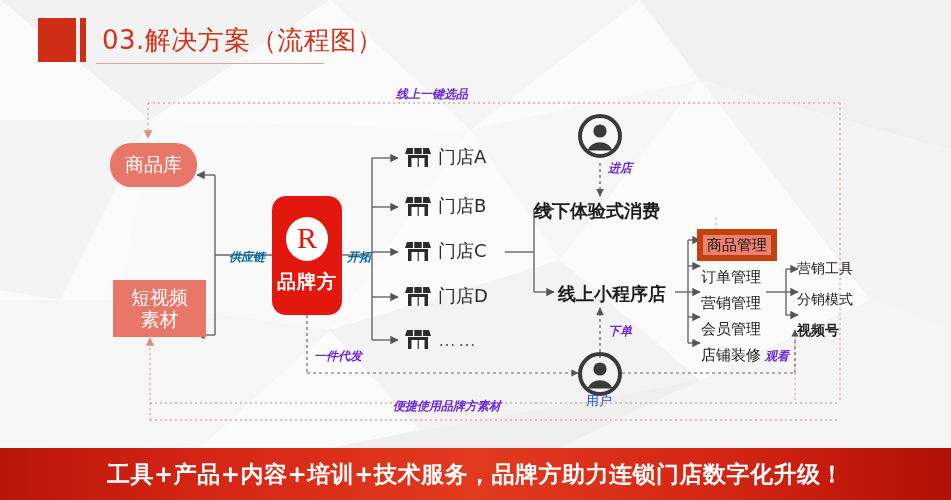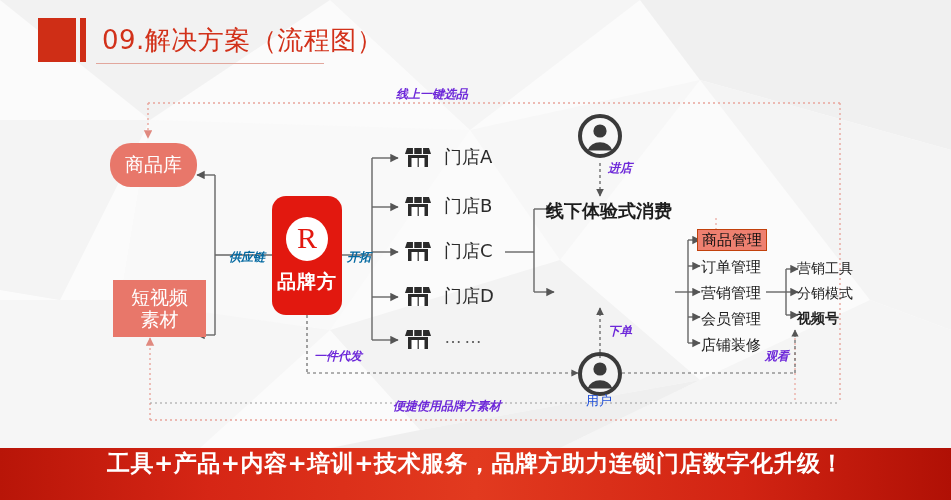--- a/index.html
+++ b/index.html
@@ -18,54 +18,54 @@
   .hdr{position:absolute;left:38px;top:18px;display:flex;align-items:center;height:44px;}
   .hdr-block{width:38px;height:44px;background:#cf2e16;}
   .hdr-bar{width:6px;height:44px;background:#cf2e16;margin-left:4px;}
   .hdr-title{margin-left:16px;font-size:26px;color:#d2311a;letter-spacing:.5px;
              font-family:"DejaVu Sans","Liberation Sans",sans-serif;white-space:nowrap;}
   .hdr-underline{position:absolute;left:96px;top:63px;width:228px;height:1px;background:#e2a79d;}
 
   
   .banner{position:absolute;left:0;bottom:0;width:951px;height:52px;
           background:linear-gradient(90deg,#b81508 0%,#d62615 22%,#e23a1f 50%,#d22413 78%,#b01005 100%);
-          display:flex;align-items:flex-start;justify-content:center;}
+          display:flex;align-items:center;justify-content:center;}
   .banner-txt{color:#fff;font-size:23px;font-weight:bold;letter-spacing:.5px;white-space:nowrap;
               font-family:"DejaVu Sans","Liberation Sans",sans-serif;}
 
   
   .salmon-box{position:absolute;background:#e8776a;color:#fff;display:flex;align-items:center;
               justify-content:center;text-align:center;line-height:1.12;
               font-size:19px;font-family:"DejaVu Sans","Liberation Sans",sans-serif;}
 
   .brand-box{position:absolute;left:272px;top:196px;width:70px;height:119px;border-radius:14px;
              background:#e2180f;display:flex;flex-direction:column;align-items:center;
              justify-content:center;}
   .brand-r{width:42px;height:42px;border-radius:50%;background:#fff;color:#e2180f;
            display:flex;align-items:center;justify-content:center;font-size:30px;
            font-family:"Liberation Serif","DejaVu Serif",serif;line-height:1;padding-bottom:2px;}
   .brand-label{margin-top:8px;color:#fff;font-size:19px;font-weight:bold;letter-spacing:1px;
                font-family:"DejaVu Sans","Liberation Sans",sans-serif;}
 
   
-  .store-row{position:absolute;display:flex;align-items:flex-start;gap:13px;}
+  .store-row{position:absolute;display:flex;align-items:flex-end;gap:7px;}
   .store-label{font-size:18px;color:#2b2b2b;font-family:"DejaVu Sans","Liberation Sans",sans-serif;}
   .dots-label{font-size:18px;color:#5a5a5a;letter-spacing:2px;}
 
   
   .channel{position:absolute;font-size:18px;font-weight:bold;color:#1d1d1d;white-space:nowrap;
            font-family:"DejaVu Sans","Liberation Sans",sans-serif;}
 
   
   .menu{position:absolute;left:697px;top:229px;display:flex;flex-direction:column;gap:6px;}
   .menu-item{font-size:15px;color:#222;line-height:18px;padding:1px 4px;white-space:nowrap;
              font-family:"DejaVu Sans","Liberation Sans",sans-serif;}
-  .menu-item.hl{background:#ee8070;border:1px solid #c2410c;color:#111;padding:1px 4px;}
-
-  .submenu{position:absolute;left:797px;top:260px;display:flex;flex-direction:column;gap:8px;}
+  .menu-item.hl{background:#ee8070;border:6px solid #c2410c;color:#111;padding:1px 4px;}
+
+  .submenu{position:absolute;left:797px;top:260px;display:flex;flex-direction:column;gap:14px;}
   .sub-item{font-size:14px;color:#222;white-space:nowrap;line-height:17px;
             font-family:"DejaVu Sans","Liberation Sans",sans-serif;}
   .sub-item.bold{font-weight:bold;}
 
   
   .ann{position:absolute;font-size:12px;color:#6d28d9;white-space:nowrap;
        font-family:"DejaVu Serif","Liberation Serif",serif;font-weight:bold;font-style:italic;}
   .ann.pink{color:#0369a1;}
 
   
@@ -157,21 +157,21 @@
 
     <path d="M307,315 L307,373" stroke="#666" stroke-width="1.2" fill="none" stroke-dasharray="3,3"></path>
     <path d="M307,373 L578,373" stroke="#666" stroke-width="1.2" fill="none" stroke-dasharray="3,3" marker-end="url(#ah-grey)"></path>
 
     <path d="M150,403 L840,403" stroke="#9a9a9a" stroke-width="1" fill="none" stroke-dasharray="2,3"></path>
   </svg>
 
   <div class="hdr">
     <div class="hdr-block"></div>
     <div class="hdr-bar"></div>
-    <div class="hdr-title">09.解决方案（流程图）</div>
+    <div class="hdr-title">03.解决方案（流程图）</div>
   </div>
   <div class="hdr-underline"></div>
 
   <div class="salmon-box" style="left:110px;top:143px;width:87px;height:44px;border-radius:21px;">
     <span>商品库</span>
   </div>
 
   <div class="salmon-box" style="left:113px;top:280px;width:93px;height:57px;flex-direction:column;">
     <span>短视频</span>
     <span>素材</span>
@@ -230,21 +230,22 @@
     <svg width="26" height="24" viewBox="0 0 26 24">
       <path d="M2,3 h22 l2,6 h-26 z" fill="#2b2b2b"></path>
       <path d="M8.6,3 v6 M17.4,3 v6" stroke="#fff" stroke-width="1.3"></path>
       <rect x="3" y="10" width="20" height="12" fill="#2b2b2b"></rect>
       <rect x="6.5" y="13" width="13" height="9" fill="#fff"></rect>
       <rect x="12.6" y="13" width="1.2" height="9" fill="#2b2b2b"></rect>
     </svg>
     <span class="dots-label">……</span>
   </div>
 
-  <div class="channel" style="left:546px;top:199px;">线下体验式消费</div>
+  <div class="channel" style="left:534px;top:199px;">线下体验式消费</div>
+  <div class="channel" style="left:558px;top:282px;">线上小程序店</div>
 
   <div class="menu">
     <div class="menu-item hl">商品管理</div>
     <div class="menu-item">订单管理</div>
     <div class="menu-item">营销管理</div>
     <div class="menu-item">会员管理</div>
     <div class="menu-item">店铺装修</div>
   </div>
 
   <div class="submenu">

